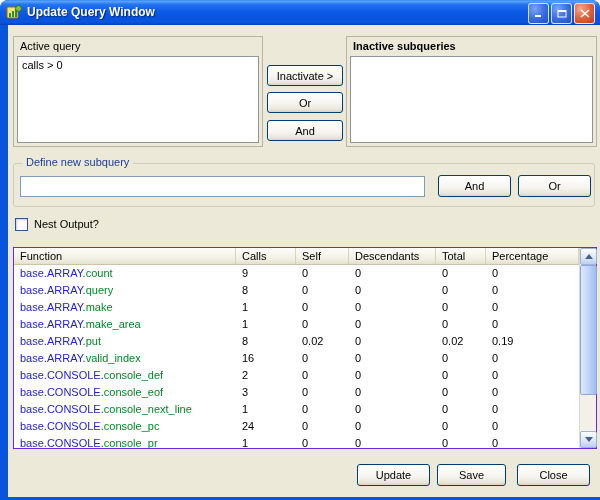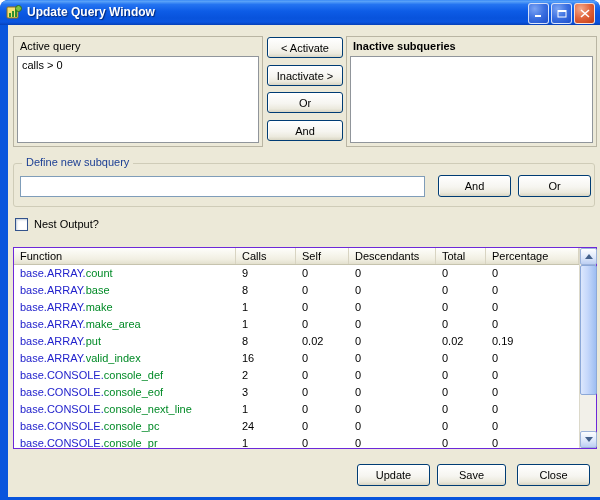--- a/index.html
+++ b/index.html
@@ -125,21 +125,20 @@
 
   <div class="content">
 
     <div class="panel active-panel">
       <div class="panel-label">Active query</div>
       <div class="listbox">
         <div class="list-item">calls &gt; 0</div>
       </div>
     </div>
 
-    <button type="button" class="btn mid-btn mb1">&lt; Activate</button>
     <button type="button" class="btn mid-btn mb2">Inactivate &gt;</button>
     <button type="button" class="btn mid-btn mb3">Or</button>
     <button type="button" class="btn mid-btn mb4">And</button>
 
     <div class="panel inactive-panel">
       <div class="panel-label">Inactive subqueries</div>
       <div class="listbox"></div>
     </div>
 
     <div class="define-box">
@@ -164,21 +163,21 @@
       <div class="tbody">
           <div class="tr">
     <div class="td"><span class="cp">base.ARRAY.</span><span class="ft">count</span></div>
     <div class="td">9</div>
     <div class="td">0</div>
     <div class="td">0</div>
     <div class="td">0</div>
     <div class="td">0</div>
   </div>
           <div class="tr">
-    <div class="td"><span class="cp">base.ARRAY.</span><span class="ft">base</span></div>
+    <div class="td"><span class="cp">base.ARRAY.</span><span class="ft">query</span></div>
     <div class="td">8</div>
     <div class="td">0</div>
     <div class="td">0</div>
     <div class="td">0</div>
     <div class="td">0</div>
   </div>
           <div class="tr">
     <div class="td"><span class="cp">base.ARRAY.</span><span class="ft">make</span></div>
     <div class="td">1</div>
     <div class="td">0</div>

